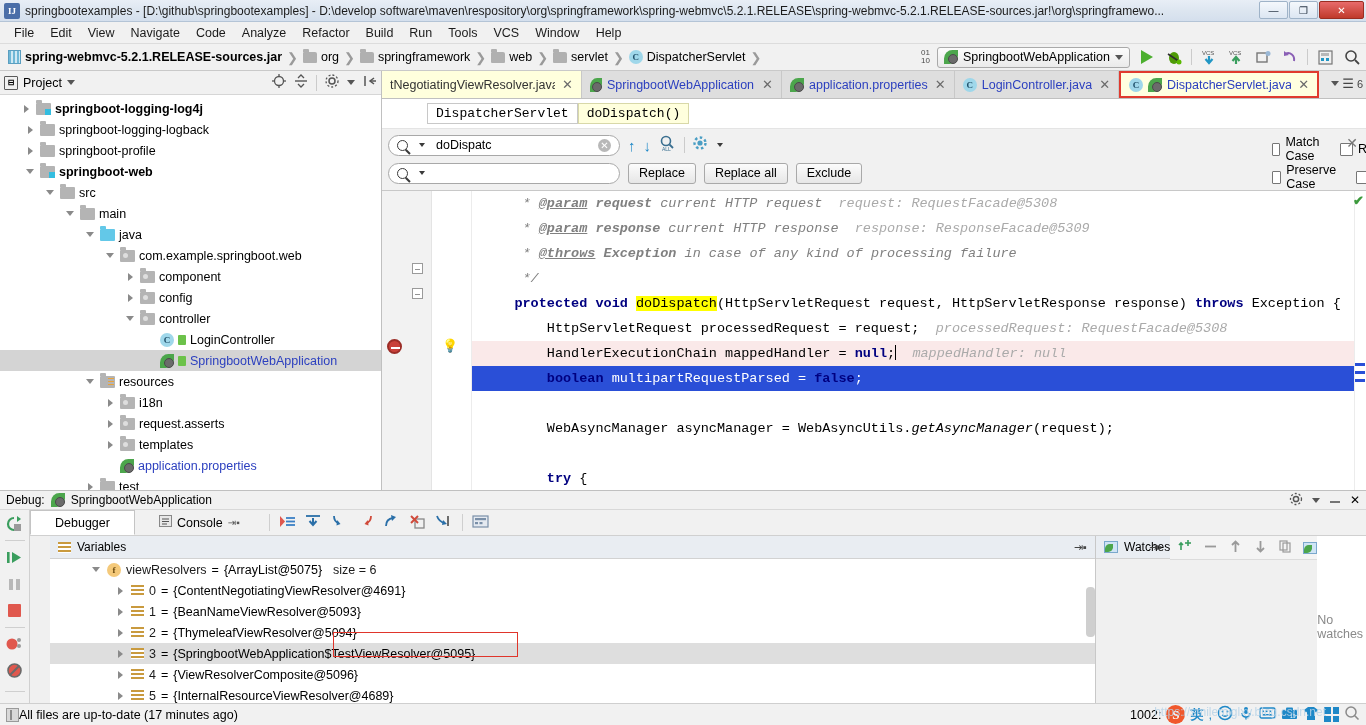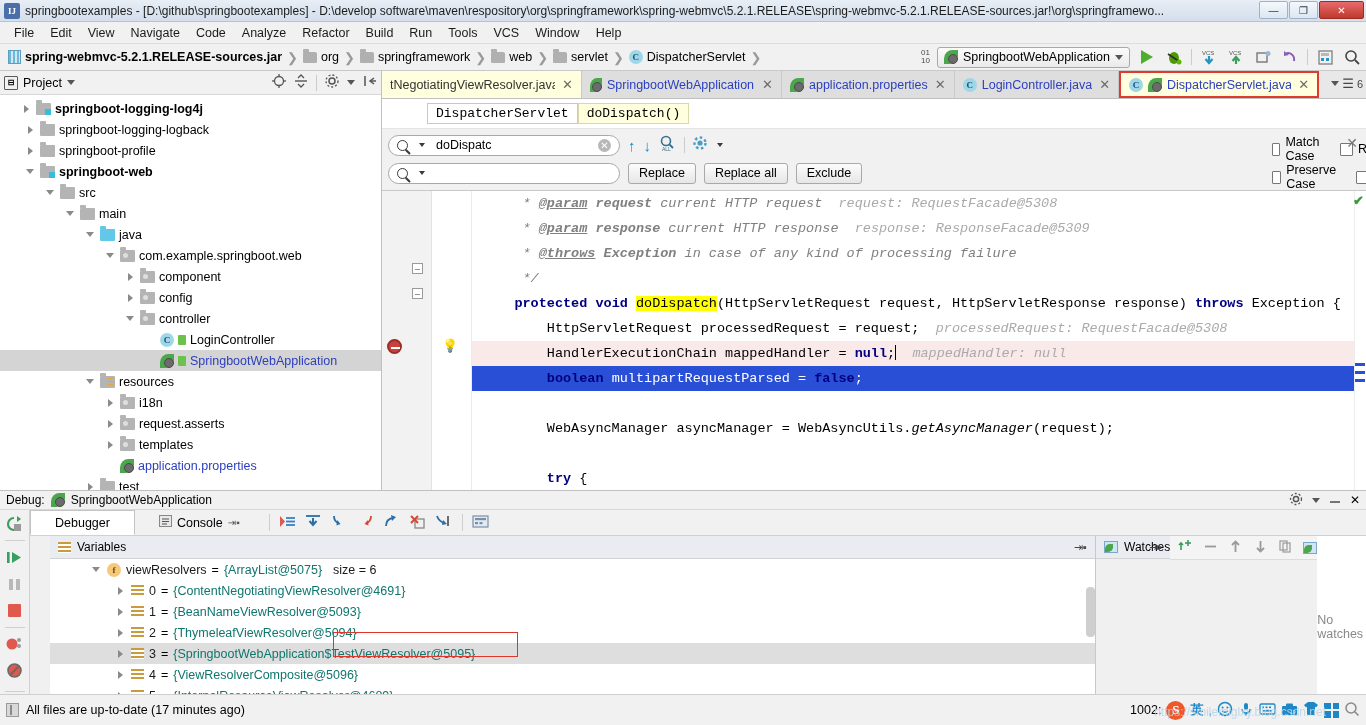--- a/index.html
+++ b/index.html
@@ -232,36 +232,36 @@
   .dbg-split { flex:1; display:flex; min-height:0;}
   .vars-pane { flex:1; display:flex; flex-direction:column; border-right:1px solid #c8c8c8; min-width:0;margin-left:20px;}
   .vars-head { height:23px;display:flex;align-items:center;gap:6px;background:#e9edf2;border-bottom:1px solid #d2d2d2;padding-left:8px;position:relative;}
   .lines-ico { width:13px;height:11px;background:repeating-linear-gradient(to bottom,#c99a3e 0,#c99a3e 2px,#fff 2px,#fff 4px); }
   .vars-body { flex:1; background:#fff; overflow:hidden; position:relative;}
   .vrow { height:21px;display:flex;align-items:center;gap:5px;white-space:nowrap;font-size:12.5px; }
   .vrow.sel { background:#dedede; }
   .vrow .ind { flex:none; }
   .fbadge { width:14px;height:14px;border-radius:50%;background:#f4c97a;color:#6a4a10;font-size:9px;font-weight:bold;display:flex;align-items:center;justify-content:center;font-family:"Liberation Serif",serif;}
   .vname { color:#1a1a1a; }
-  .vval { color:#0f766e; }
+  .vval { color:#000000; }
   .vsize { color:#1a1a1a; }
   .redbox { position:absolute; border:1.5px solid #e0352b; pointer-events:none; }
   .watches-pane { width:270px; display:flex; flex-direction:row; flex:none;}
   .watches-head { height:23px;display:flex;align-items:center;gap:6px;background:#e9edf2;border-bottom:1px solid #d2d2d2;padding-left:8px;position:relative;}
   .watches-tb { height:24px;display:flex;align-items:center;gap:10px;padding-left:8px;background:#f4f4f4;border-bottom:1px solid #dcdcdc;}
   .watches-body { flex:1; background:#fff; display:flex;align-items:center;justify-content:center;color:#8a8a8a;font-size:12.5px;}
   .watch-ico { width:14px;height:12px;position:relative; }
   .watch-ico::before{content:'';position:absolute;inset:0;background:#cfe4f5;border:1px solid #7aa8cc;}
   .watch-ico::after{content:'';position:absolute;left:1px;bottom:1px;width:8px;height:8px;background:#4ca64c;border-radius:60% 0 60% 0;}
 
   
   .statusbar {
-    position:absolute; bottom:0; left:0; right:0; height:31px;
+    position:absolute; bottom:0; left:0; right:0; height:22px;
     background:#f1f1f1; border-top:1px solid #cfcfcf;
-    display:flex; align-items:center; padding-left:6px; gap:7px; font-size:12.5px;
+    display:flex; align-items:center; padding-left:6px; gap:0; font-size:12.5px;
   }
   .sb-ico { width:13px;height:14px;background:#d8d8d8;border:1px solid #9a9a9a; position:relative;}
   .sb-ico::after{content:'';position:absolute;left:3px;top:1px;width:2px;height:10px;background:#8a8a8a;}
   .sb-right { margin-left:auto; display:flex; align-items:center; gap:5px; padding-right:6px; }
   .ime-s { width:19px;height:19px;border-radius:50%;background:#f0582c;color:#fff;font-weight:bold;font-size:13px;display:flex;align-items:center;justify-content:center;font-family:"Liberation Serif",serif;}
   .ime-b { color:#1e88c7; font-size:13px; font-weight:bold;}
   .ime-i { color:#1e88c7; font-size:13px; }
   .ime-sq { width:15px;height:15px; display:grid; grid-template-columns:1fr 1fr; grid-gap:2px;}
   .ime-sq div{background:#1e88c7;}
   .watermark { position:absolute; right:40px; bottom:6px; color:#b9d4e8; font-size:12px; opacity:.85; white-space:nowrap;}

